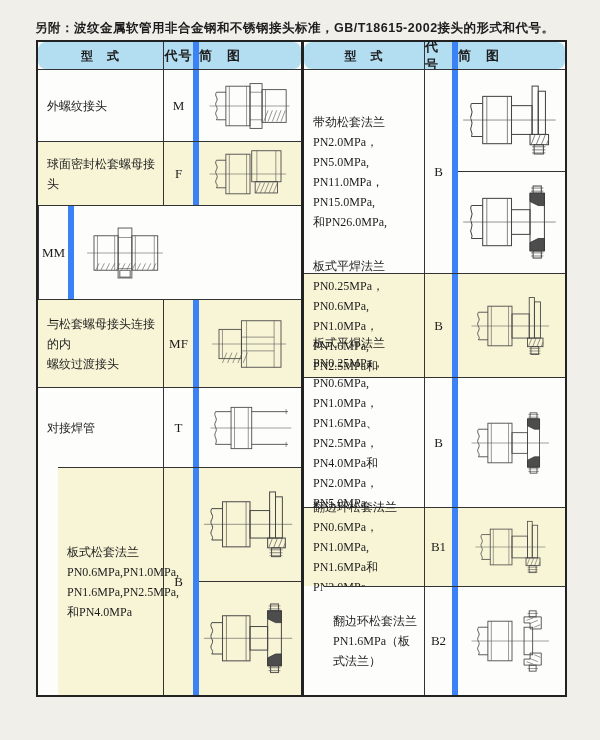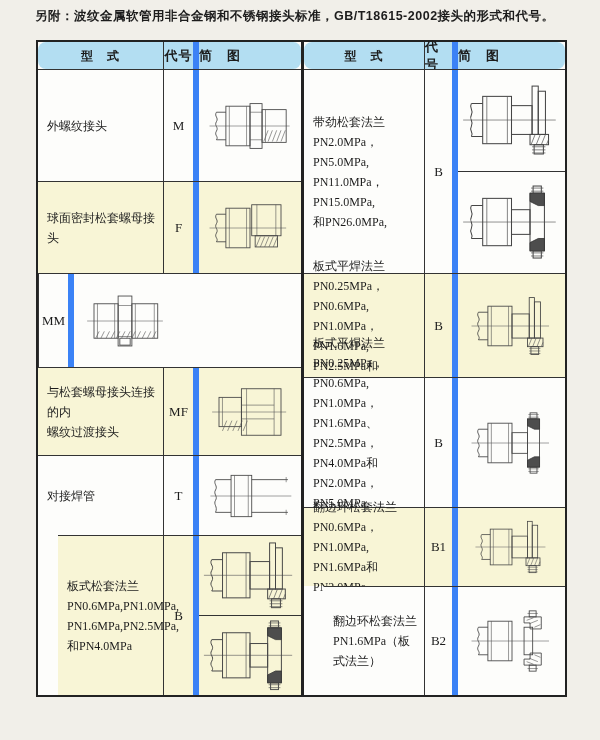--- a/index.html
+++ b/index.html
@@ -5,21 +5,21 @@
   html,body{margin:0;padding:0;}
   body{
     width:600px;height:740px;
     background:#f1efe9;
     font-family:"Liberation Sans",sans-serif;
     color:#1c1c1c;
     position:relative;
     overflow:hidden;
   }
   .title{
-    position:absolute;left:35px;top:8px;width:540px;
+    position:absolute;left:35px;top:20px;width:540px;
     font-size:12.5px;font-weight:bold;letter-spacing:0.5px;
   }
   .table{
     position:absolute;left:36px;top:40px;width:531px;height:657px;
     box-sizing:border-box;border:2px solid #222;
     display:flex;background:#fdfdfb;
   }
   .half{display:flex;flex-direction:column;box-sizing:border-box;}
   .half.left{width:263px;}
   .half.right{flex:1;}
@@ -159,33 +159,33 @@
 
 <div class="table">
 
   <div class="half left">
     <div class="row header-row">
       <div class="cell type hcell">型　式</div>
       <div class="cell code hcell">代号</div>
       <div class="cell diagram hcell">简　图</div>
     </div>
 
-    <div class="row" style="height:112px">
+    <div class="row" style="height:72px">
       <div class="cell type">外螺纹接头</div>
       <div class="cell code">M</div>
       <div class="cell diagram">
         <div class="dwrap">
             <svg viewBox="0 0 104 72">
               <use href="#sym-male"></use>
             </svg>
           </div>
       </div>
     </div>
 
-    <div class="row hl" style="height:92px">
+    <div class="row hl" style="height:64px">
       <div class="cell type">球面密封松套螺母接头</div>
       <div class="cell code">F</div>
       <div class="cell diagram">
         <div class="dwrap">
             <svg viewBox="0 0 104 72">
               <use href="#sym-nut"></use>
             </svg>
           </div>
       </div>
     </div>

